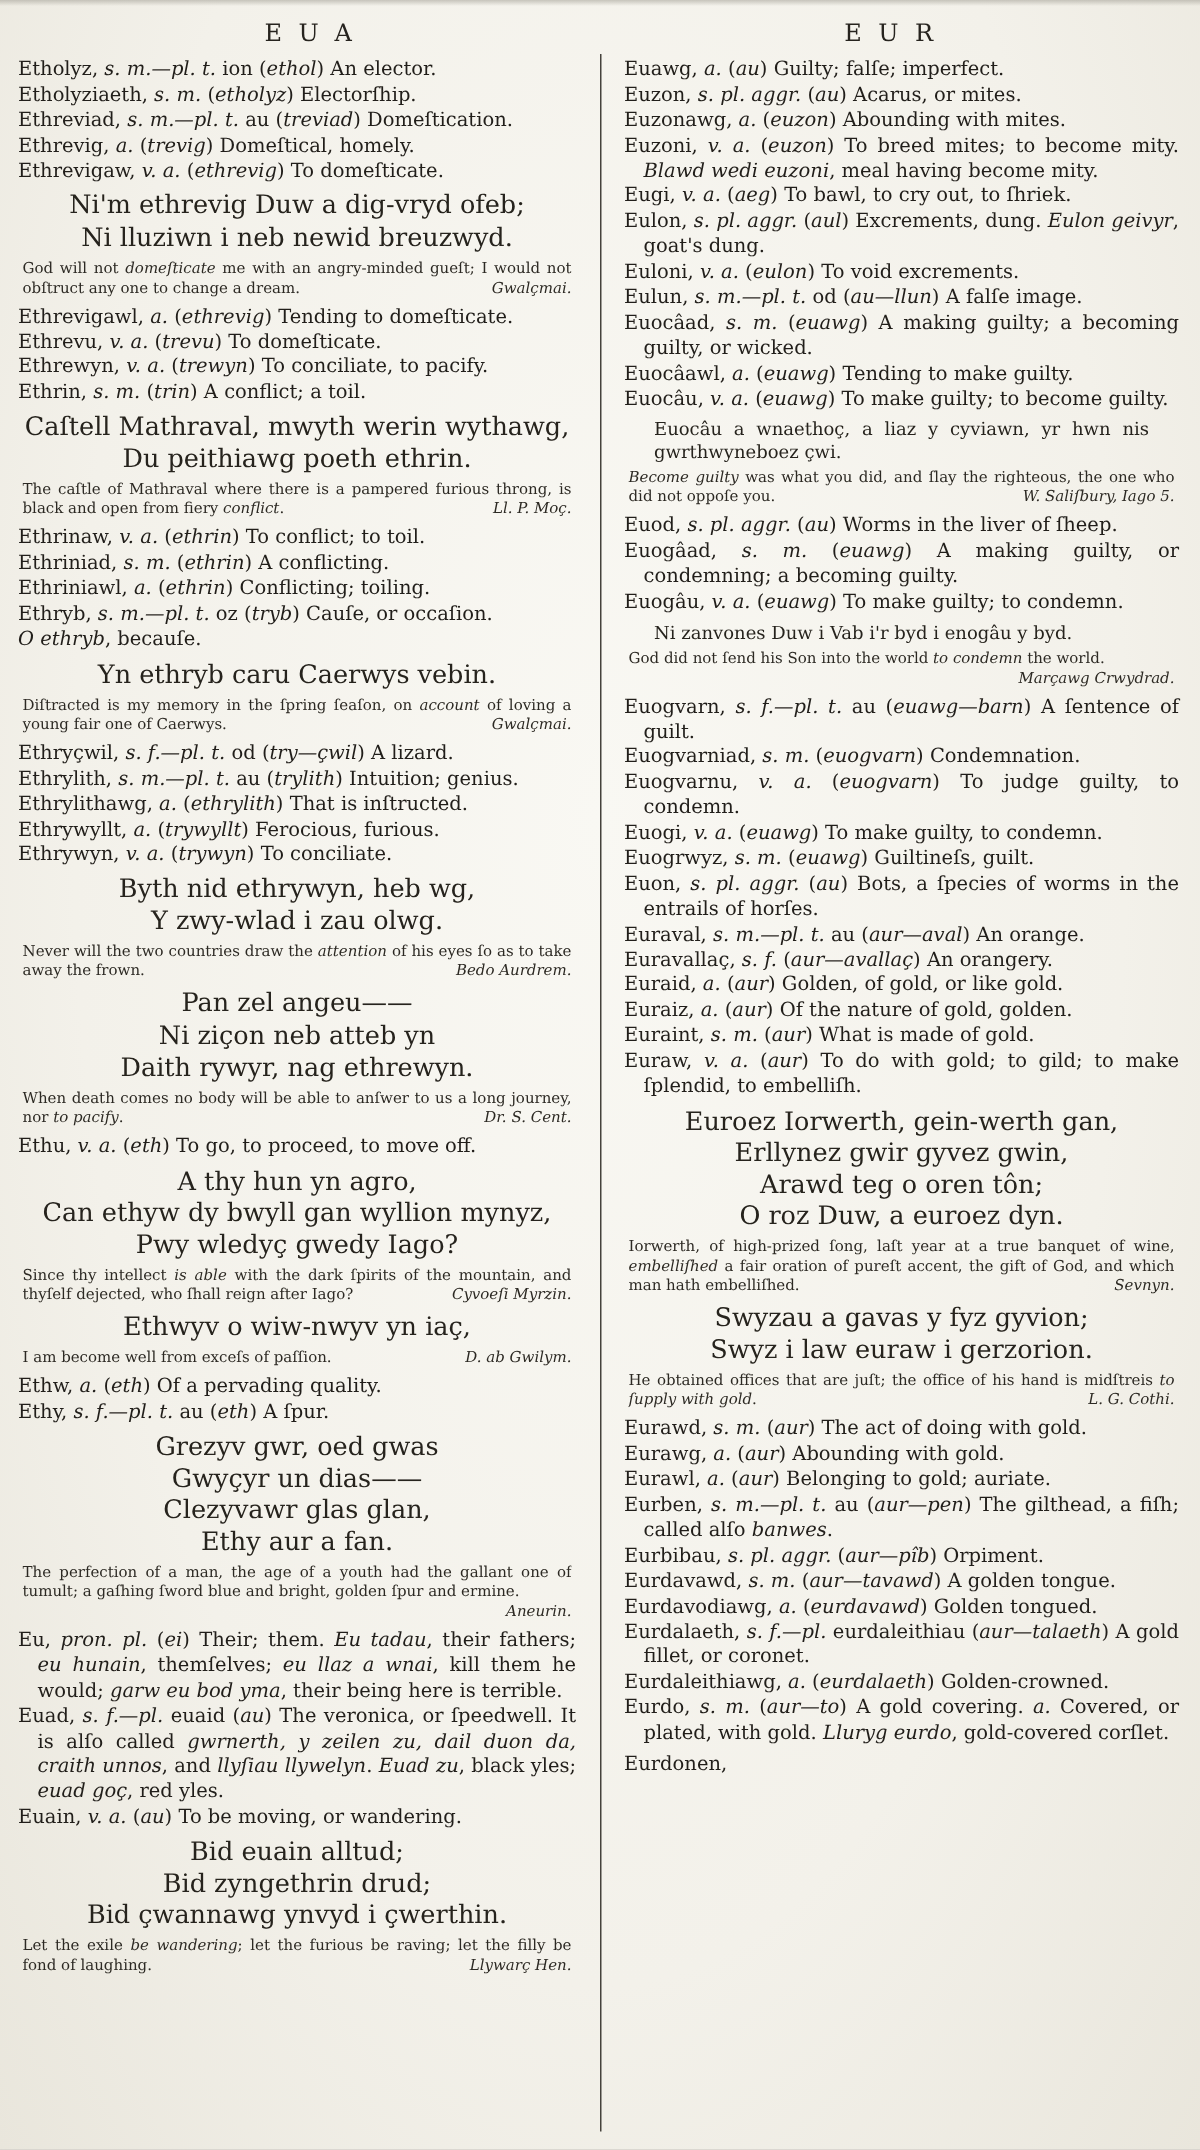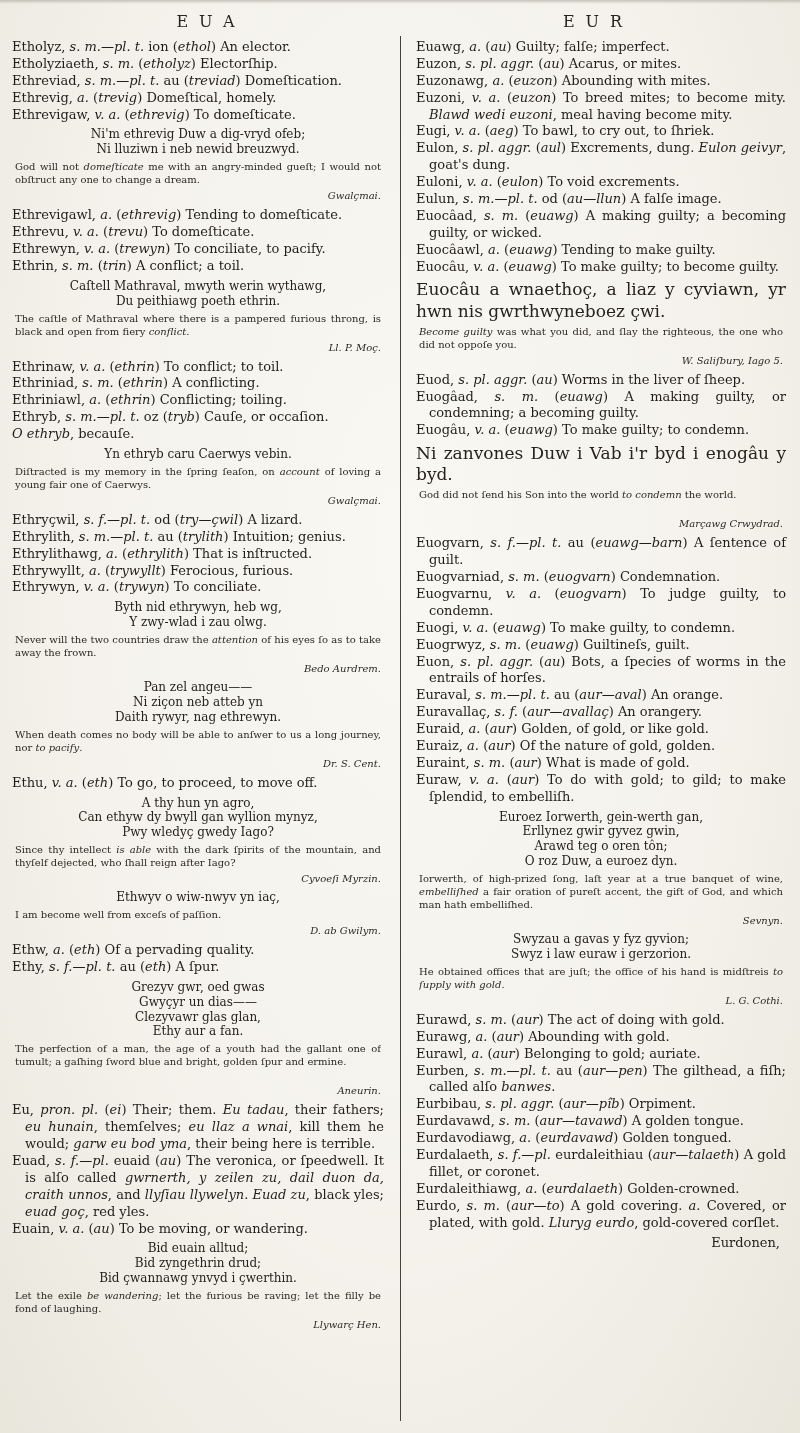--- a/index.html
+++ b/index.html
@@ -32,33 +32,33 @@
   .col.left  { padding-right:15px; }
   .col.right { padding-left:17px; }
 
   .entry {
     margin:0; font-size:13px; line-height:1.3;
     text-align:justify; padding-left:13px; text-indent:-13px;
   }
   .it { font-style:italic; }
 
   .verse {
-    font-size:12px; line-height:1.24; margin:4px 0 3px;
+    font-size:17px; line-height:1.24; margin:4px 0 3px;
     text-align:center; color:#26231d;
   }
   .quote {
-    font-size:17px; line-height:1.24; margin:4px 0 3px;
+    font-size:12px; line-height:1.24; margin:4px 20px 3px;
     text-align:justify; color:#26231d;
   }
   .gloss {
     font-size:10px; line-height:1.3; margin:2px 3px 5px;
     text-align:justify; color:#2c2923; overflow:hidden;
   }
-  .gloss .cite { float:right; font-style:italic; margin-left:10px;margin-top:16px; }
-  .catchword { text-align:right; font-size:13px; margin:4px 6px 0 0; }
+  .gloss .cite { float:right; font-style:italic; margin-left:10px; }
+  .catchword { text-align:left; font-size:13px; margin:4px 6px 0 0; }
 </style>
 </head>
 <body>
 
 <div class="page">
   <div class="headers">
     <div class="header">EUA</div>
     <div class="header">EUR</div>
   </div>
   <div class="divider"></div>

